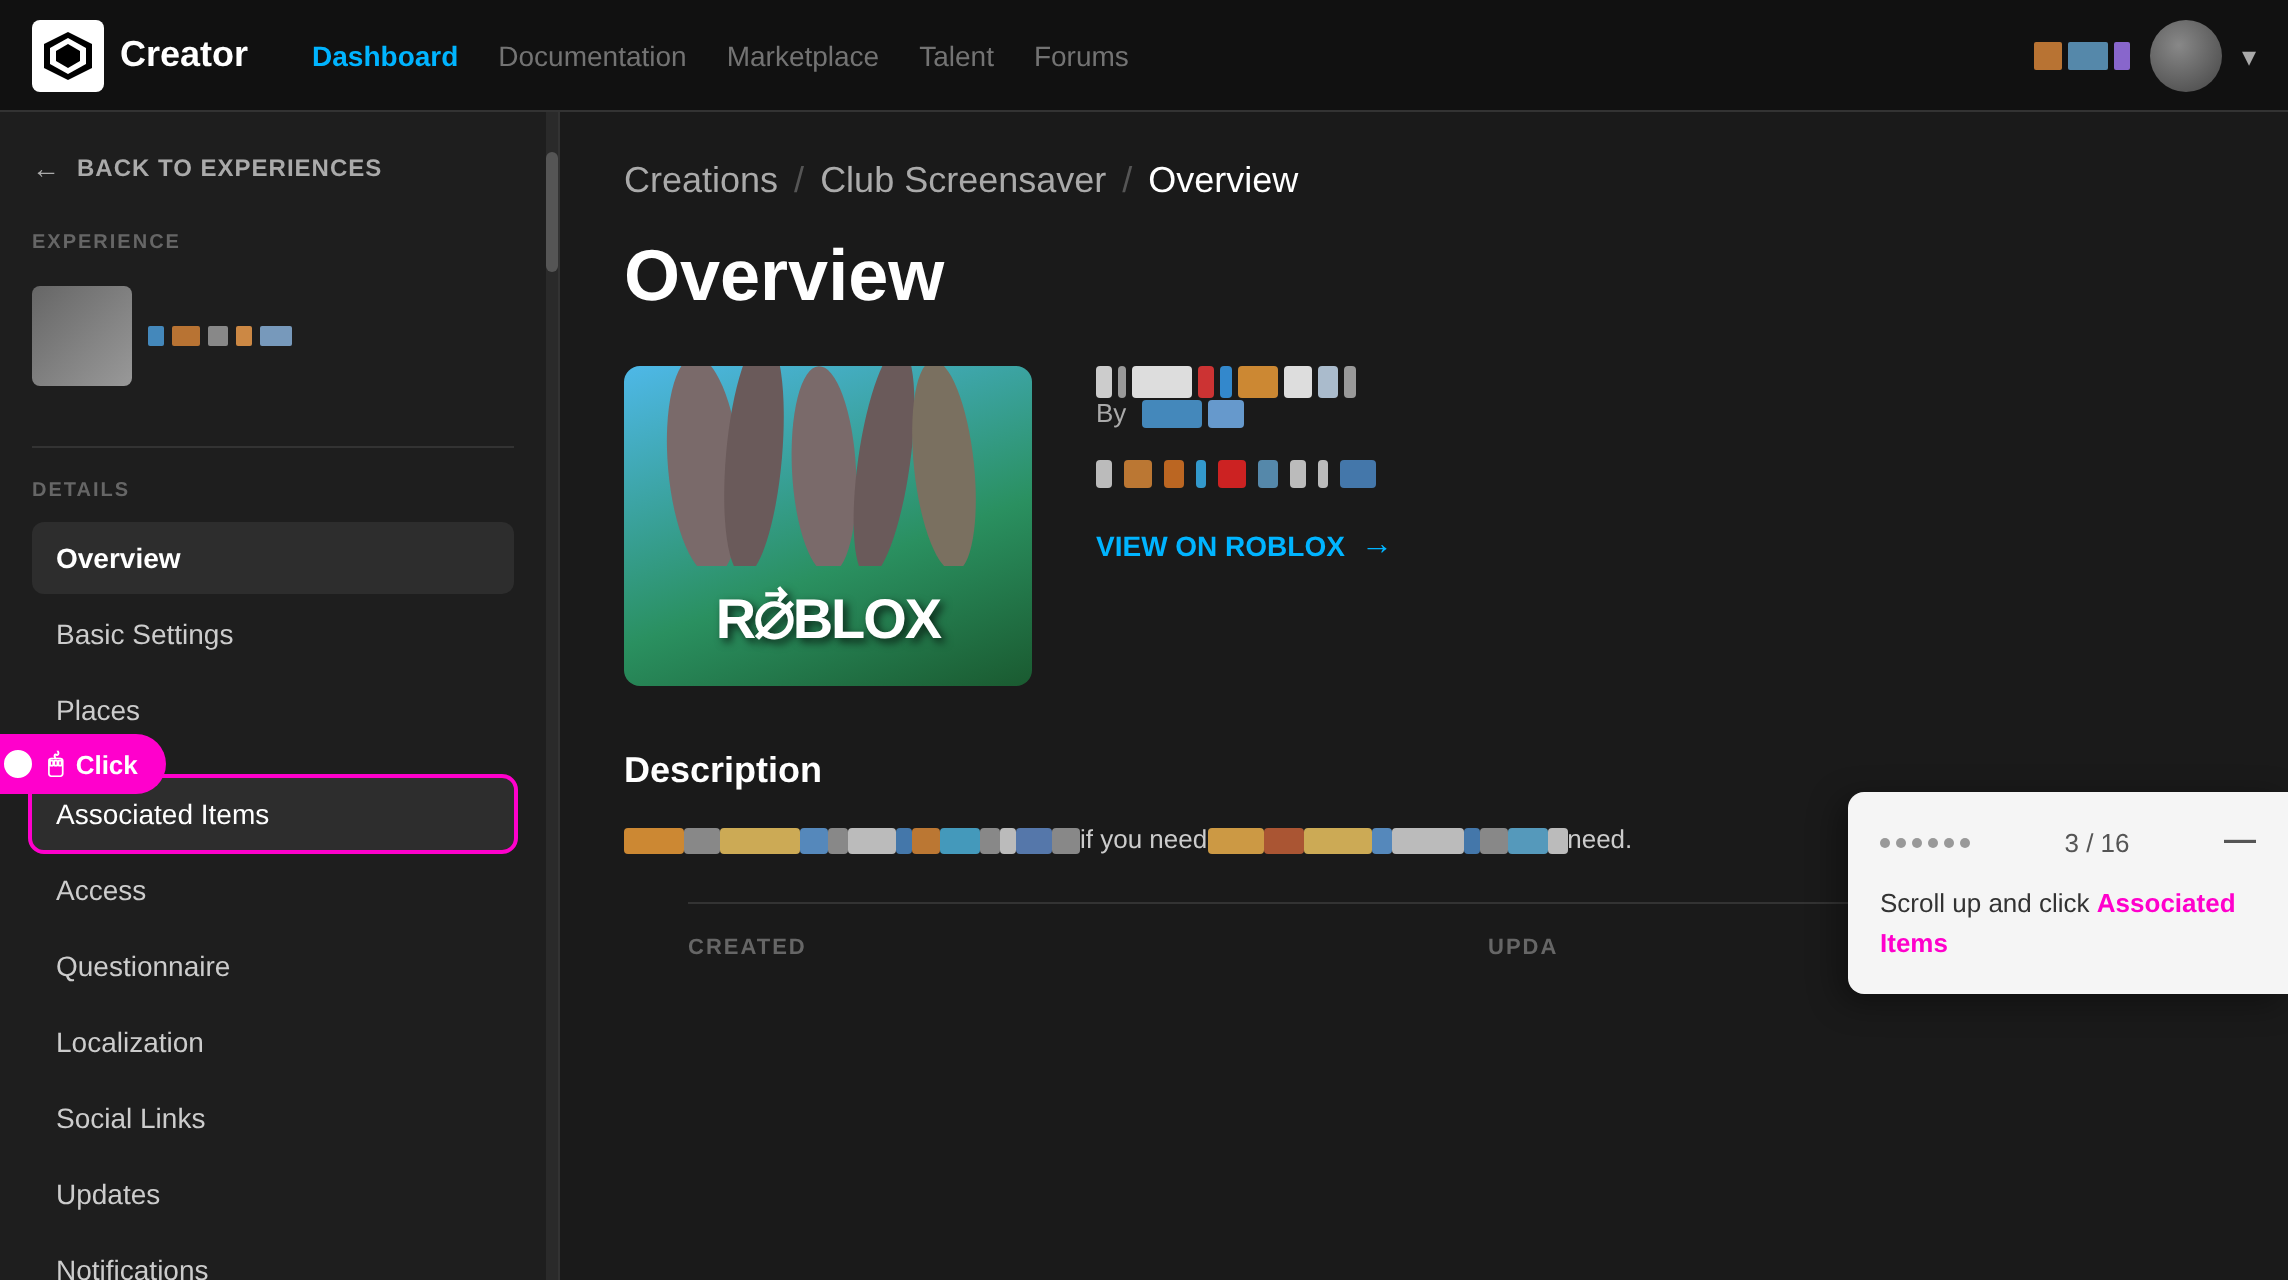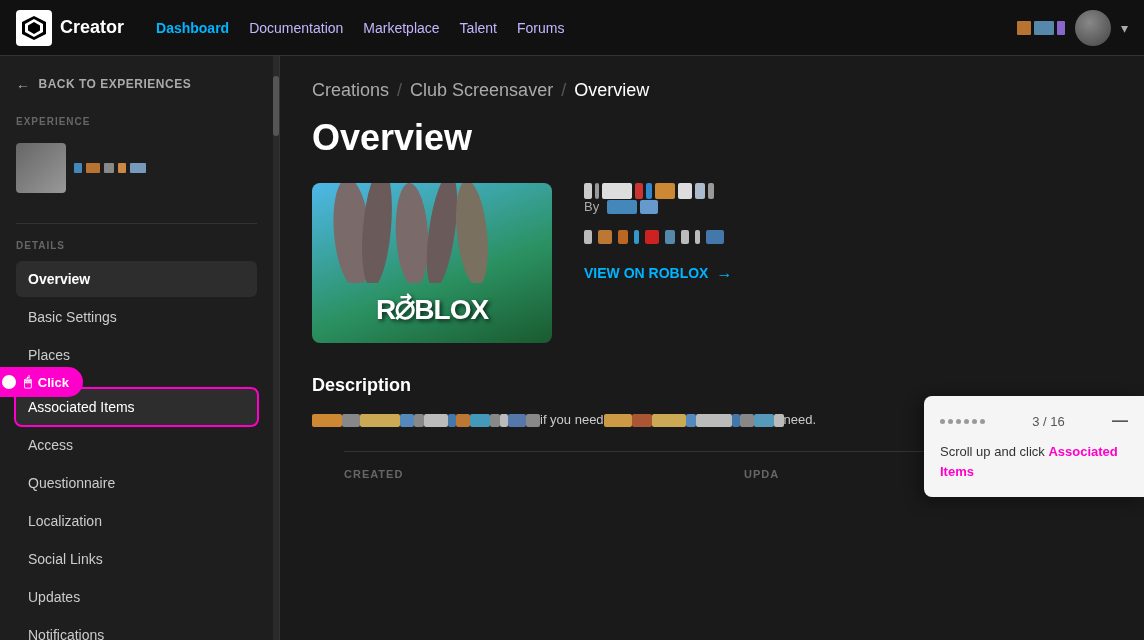--- a/index.html
+++ b/index.html
@@ -27,21 +27,21 @@
       display: flex; align-items: center; justify-content: center;
       border-radius: 4px;
     }
     .topnav-brand {
       font-size: 18px; font-weight: 600; color: #fff;
     }
     .topnav-links {
       display: flex; align-items: center; gap: 20px; margin-left: 8px;
     }
     .topnav-link {
-      font-size: 14px; color: #c4b5fd; text-decoration: none; cursor: pointer;
+      font-size: 14px; color: #737373; text-decoration: none; cursor: pointer;
     }
     .topnav-link.active { color: #00b4ff; font-weight: 600; }
     .topnav-right {
       margin-left: auto;
       display: flex; align-items: center; gap: 10px;
     }
     .avatar-circle {
       width: 36px; height: 36px; border-radius: 50%;
       background: #555; overflow: hidden;
     }
@@ -194,21 +194,21 @@
     .page-title {
       font-size: 36px; font-weight: 700; color: #fff;
       margin-bottom: 24px;
     }
 
     .game-card {
       display: flex; gap: 32px;
       margin-bottom: 32px;
     }
     .game-thumbnail {
-      width: 240px; height: 160px;
+      width: 204px; height: 160px;
       border-radius: 8px;
       overflow: hidden;
       flex-shrink: 0;
       background: #2a6040;
       position: relative;
     }
     .game-thumb-bg {
       width: 100%; height: 100%;
       background: linear-gradient(160deg, #4eb8e8 0%, #2a9060 60%, #1a5a30 100%);
       display: flex; align-items: flex-end; justify-content: center;

